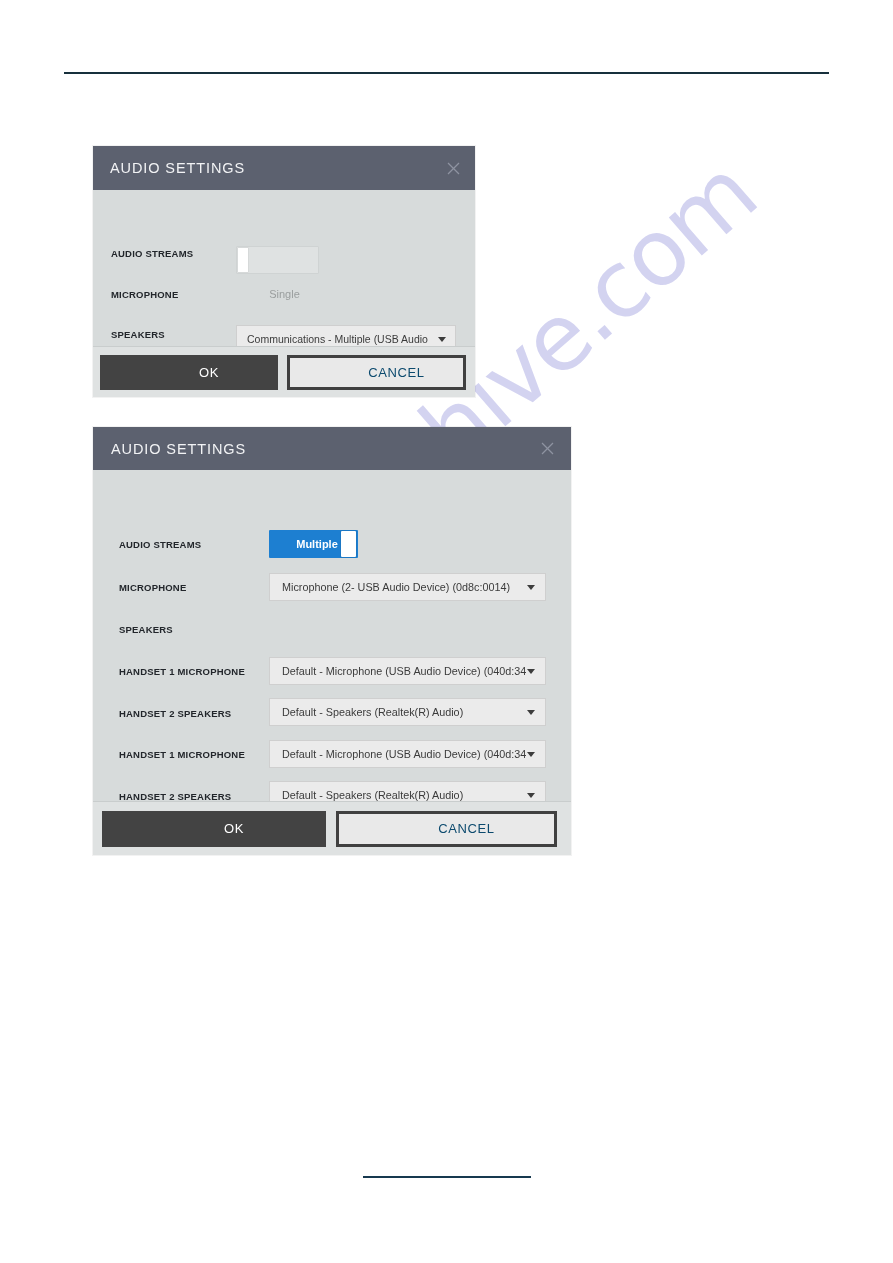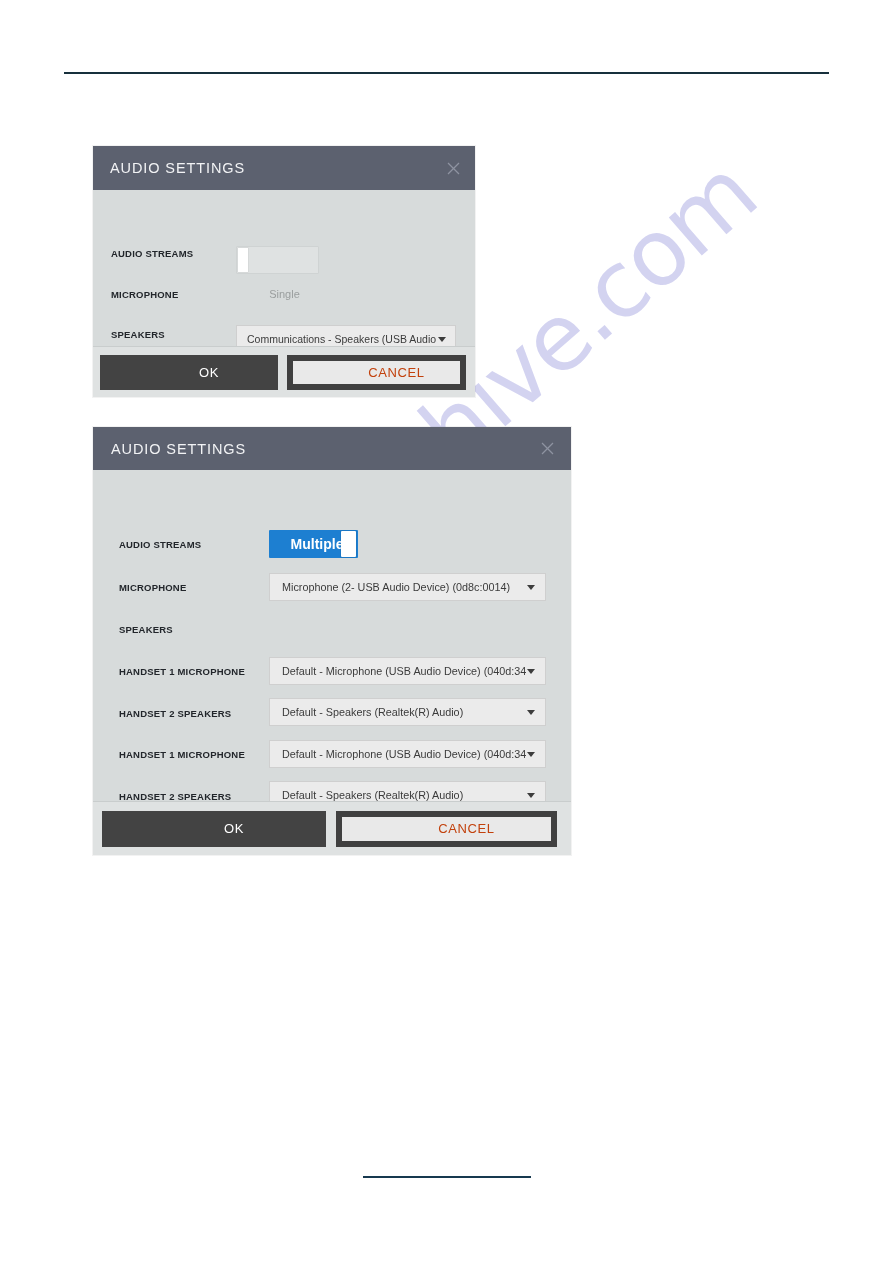--- a/index.html
+++ b/index.html
@@ -159,21 +159,21 @@
   }
   .btn {
     display: flex;
     align-items: center;
     justify-content: center;
     cursor: pointer;
     letter-spacing: .6px;
     padding-left: 40px;
   }
   .btn-ok { background: #434343; color: #ffffff; }
-  .btn-cancel { background: #e9e9e9; color: #c2410c; border: 6px solid #404040; }
+  .btn-cancel { background: #e9e9e9; color: #0c4a6e; border: 3px solid #404040; }
 
   
   #dialog-single { left: 93px; top: 146px; width: 382px; height: 251px; }
   #dialog-single .dlg-header { height: 44px; padding: 0 14px 0 17px; }
   #dialog-single .dlg-title { font-size: 14.5px; }
   #dialog-single .dlg-body { height: 207px; }
   #dialog-single .row-label { font-size: 9.5px; }
   #dialog-single .r1 { left: 18px; top: 58px; }
   #dialog-single .r2 { left: 18px; top: 99px; }
   #dialog-single .r3 { left: 18px; top: 139px; }
@@ -191,21 +191,21 @@
 
   
   #dialog-multiple { left: 93px; top: 427px; width: 478px; height: 428px; }
   #dialog-multiple .dlg-header { height: 43px; padding: 0 16px 0 18px; }
   #dialog-multiple .dlg-title { font-size: 14.5px; }
   #dialog-multiple .dlg-body { height: 385px; }
   #dialog-multiple .row-label { font-size: 9.5px; }
   #dialog-multiple .select { width: 277px; height: 28px; padding: 0 10px 0 12px; }
   #dialog-multiple .select .val { font-size: 10.8px; }
   #dialog-multiple .toggle { width: 89px; height: 28px; }
-  #dialog-multiple .toggle .lbl { font-size: 14px; margin-left: 24px; }
+  #dialog-multiple .toggle .lbl { font-size: 11px; margin-left: 24px; }
   #dialog-multiple .dlg-footer { height: 54px; padding: 0 9px; }
   #dialog-multiple .btn { height: 36px; font-size: 13px; }
   #dialog-multiple .btn-ok { width: 224px; margin-right: 10px; }
   #dialog-multiple .btn-cancel { width: 221px; }
   #dialog-multiple .lab { position: absolute; left: 26px; }
   #dialog-multiple .ctl { position: absolute; left: 176px; }
 </style>
 </head>
 <body>
 
@@ -239,21 +239,21 @@
       </div>
 
       <div class="row r2">
         <span class="row-label">MICROPHONE</span>
       </div>
 
       <div class="row r3">
         <span class="row-label">SPEAKERS</span>
       </div>
       <div class="select f3">
-        <span class="val">Communications - Speakers (USB Audio</span>
+        <span class="val">Communications - Multiple (USB Audio</span>
         <span class="caret"></span>
       </div>
 
       <div class="dlg-footer">
         <div class="btn btn-ok">OK</div>
         <div class="btn btn-cancel">CANCEL</div>
       </div>
 
     </div>
   </div>

